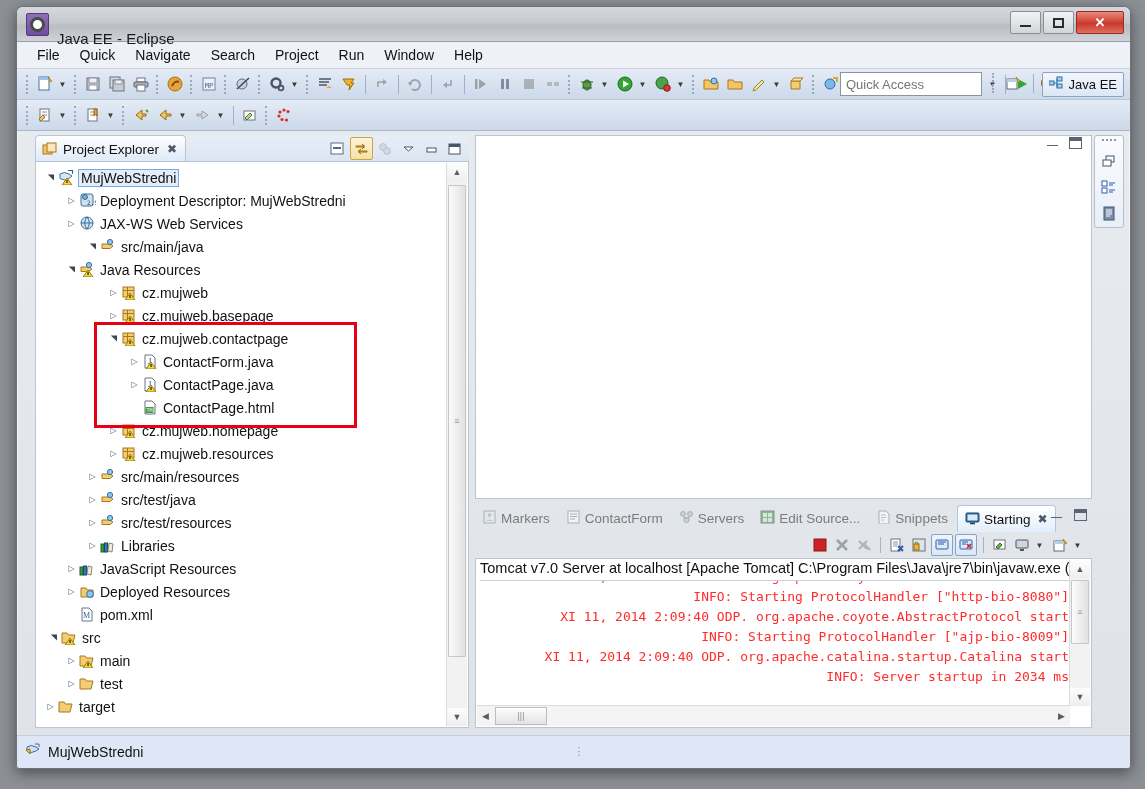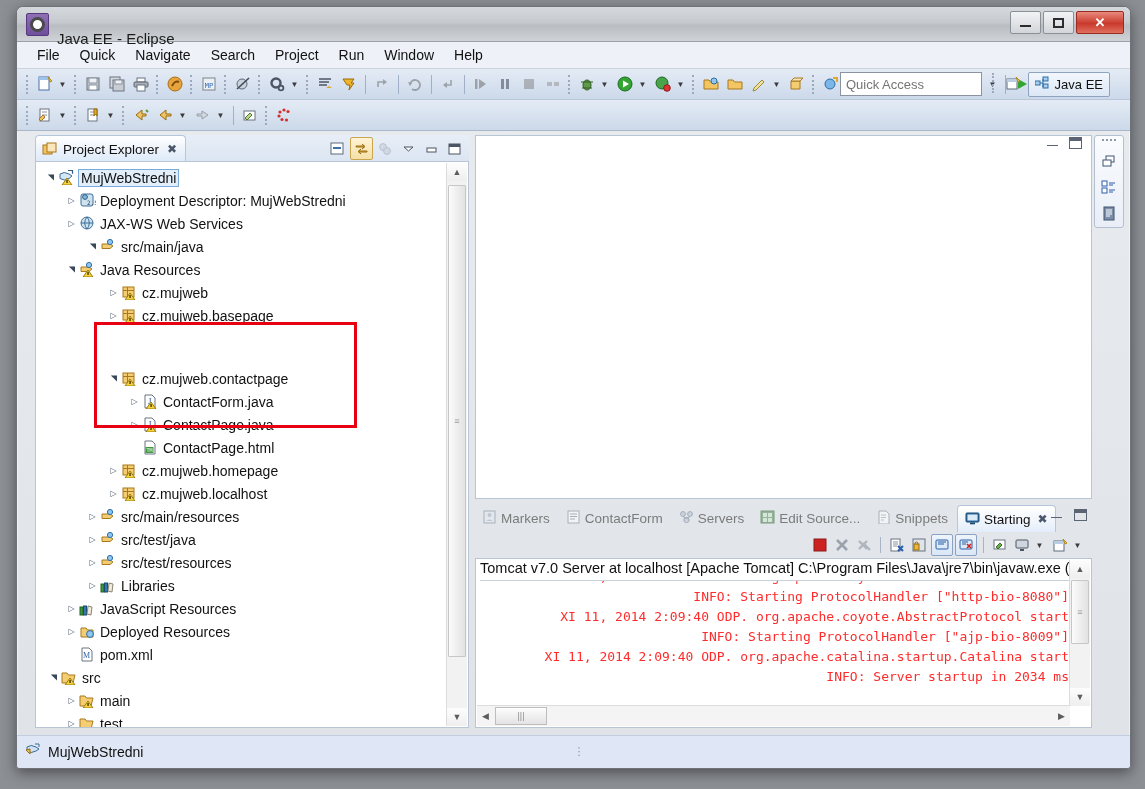--- a/index.html
+++ b/index.html
@@ -82,21 +82,21 @@
   }
   .quick input{
     width:100%;height:100%;border:0;outline:0;padding:0 5px;box-sizing:border-box;
     font-family:"Liberation Sans",sans-serif;font-size:13px;color:#666;background:transparent;
   }
   .persp-sep{position:absolute;right:136px;top:4px;height:20px;border-left:2px dotted #9aa9bd;}
   .persp-new{position:absolute;right:106px;top:4px;width:22px;height:21px;
     display:flex;align-items:center;justify-content:center;}
   .persp-div{position:absolute;right:96px;top:5px;height:19px;width:1px;background:#9fb0c6;}
   .persp-btn{
-    position:absolute;right:20px;top:3px;height:23px;padding:0 6px;
+    position:absolute;right:6px;top:3px;height:23px;padding:0 6px;
     background:linear-gradient(180deg,#f3f7fd,#dce7f5);
     border:1px solid #8ea3bf;border-radius:2px;
     display:flex;align-items:center;gap:5px;font-size:13px;color:#111;
   }
 
   
   .workbench{position:absolute;left:0;top:122px;right:0;bottom:32px;}
 
   
   .view{
@@ -703,21 +703,21 @@
               <span class="nic">
                 <svg width="17" height="15">
                   <rect x="2" y="2" width="11" height="10" fill="#f4cd73" stroke="#a8791e"></rect>
                   <path d="M2 5.5h11M6.5 2v10" stroke="#a8791e"></path>
                   <path d="M9 8 l5 7 h-10z" fill="#f5d33f" stroke="#9a7a0b"></path>
                   <rect x="8.4" y="10" width="1.3" height="3" fill="#3a2d00"></rect>
                 </svg>
               </span>
               <span class="lbl">cz.mujweb.basepage</span>
             </div>
-            <div class="node" style="padding-left: 71px; margin-top: 40px;">
+            <div class="node" style="padding-left: 71px;">
               <span class="twisty" style="transform: rotate(-90deg); color: rgb(58, 71, 86);">◢</span>
               <span class="nic">
                 <svg width="17" height="15">
                   <rect x="2" y="2" width="11" height="10" fill="#f4cd73" stroke="#a8791e"></rect>
                   <path d="M2 5.5h11M6.5 2v10" stroke="#a8791e"></path>
                   <path d="M9 8 l5 7 h-10z" fill="#f5d33f" stroke="#9a7a0b"></path>
                   <rect x="8.4" y="10" width="1.3" height="3" fill="#3a2d00"></rect>
                 </svg>
               </span>
               <span class="lbl">cz.mujweb.contactpage</span>
@@ -772,21 +772,21 @@
             <div class="node" style="padding-left: 71px;">
               <span class="twisty">▷</span>
               <span class="nic">
                 <svg width="17" height="15">
                   <rect x="2" y="2" width="11" height="10" fill="#f4cd73" stroke="#a8791e"></rect>
                   <path d="M2 5.5h11M6.5 2v10" stroke="#a8791e"></path>
                   <path d="M9 8 l5 7 h-10z" fill="#f5d33f" stroke="#9a7a0b"></path>
                   <rect x="8.4" y="10" width="1.3" height="3" fill="#3a2d00"></rect>
                 </svg>
               </span>
-              <span class="lbl">cz.mujweb.localhost</span>
+              <span class="lbl">cz.mujweb.resources</span>
             </div>
             <div class="node" style="padding-left: 50px;">
               <span class="twisty">▷</span>
               <span class="nic">
                 <svg width="17" height="15">
                   <path d="M2 5 h8 l3 2 -3 2.5 H2z" fill="#f4cd73" stroke="#a8791e"></path>
                   <circle cx="10" cy="3" r="2.6" fill="#8fc7f0" stroke="#2f6ea8"></circle>
                 </svg>
               </span>
               <span class="lbl">src/main/resources</span>

